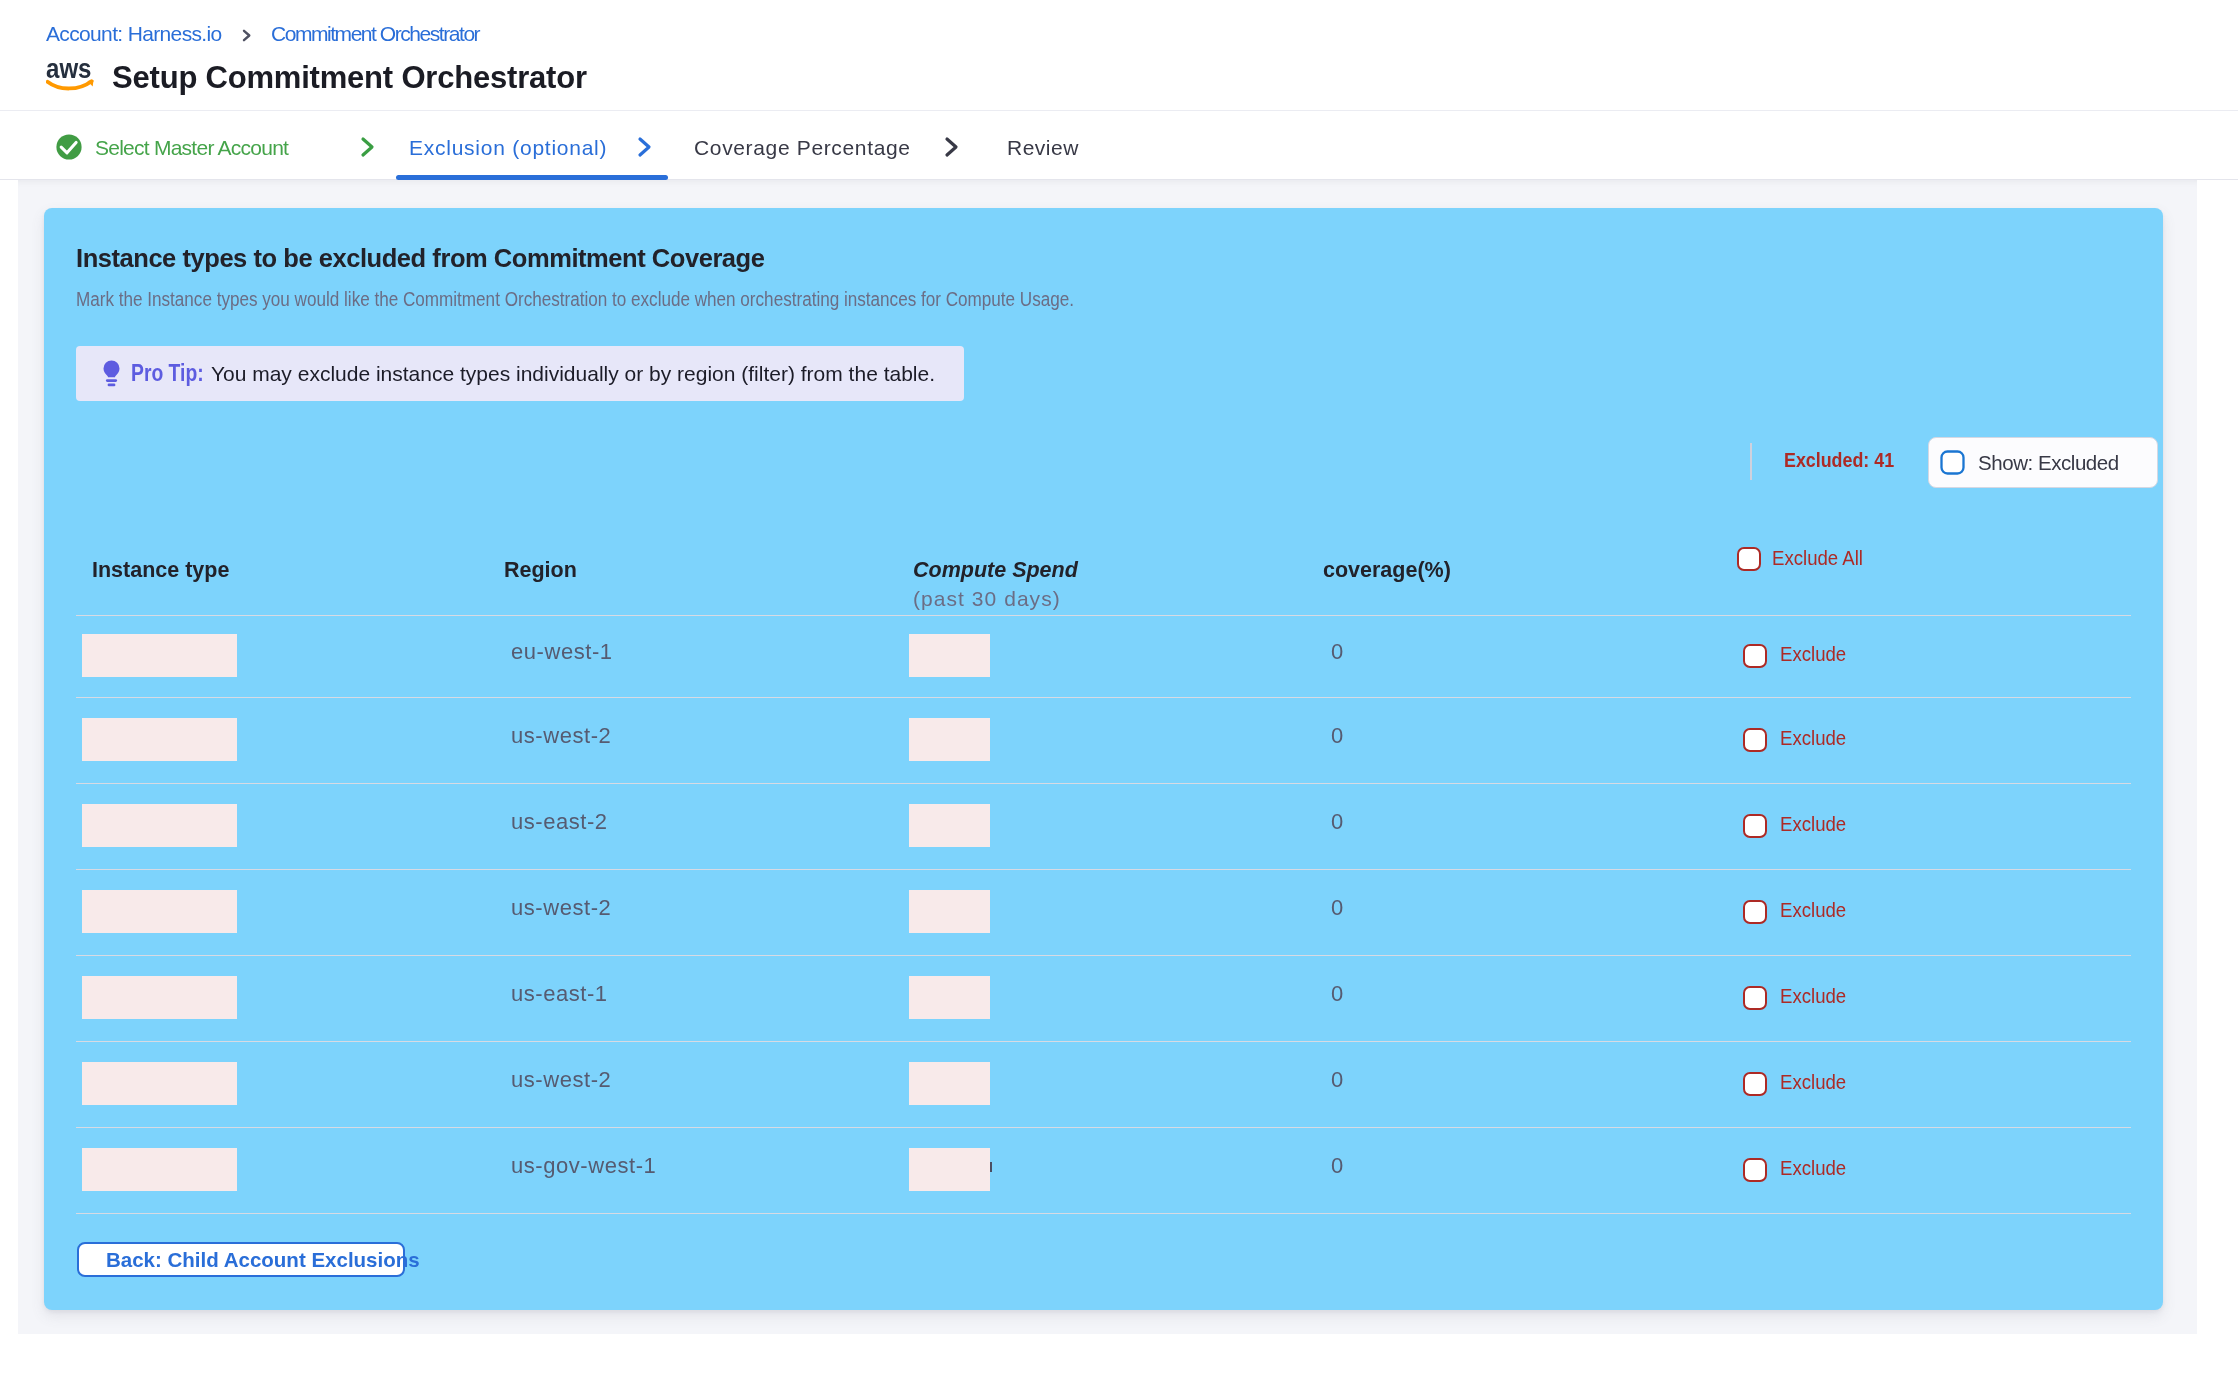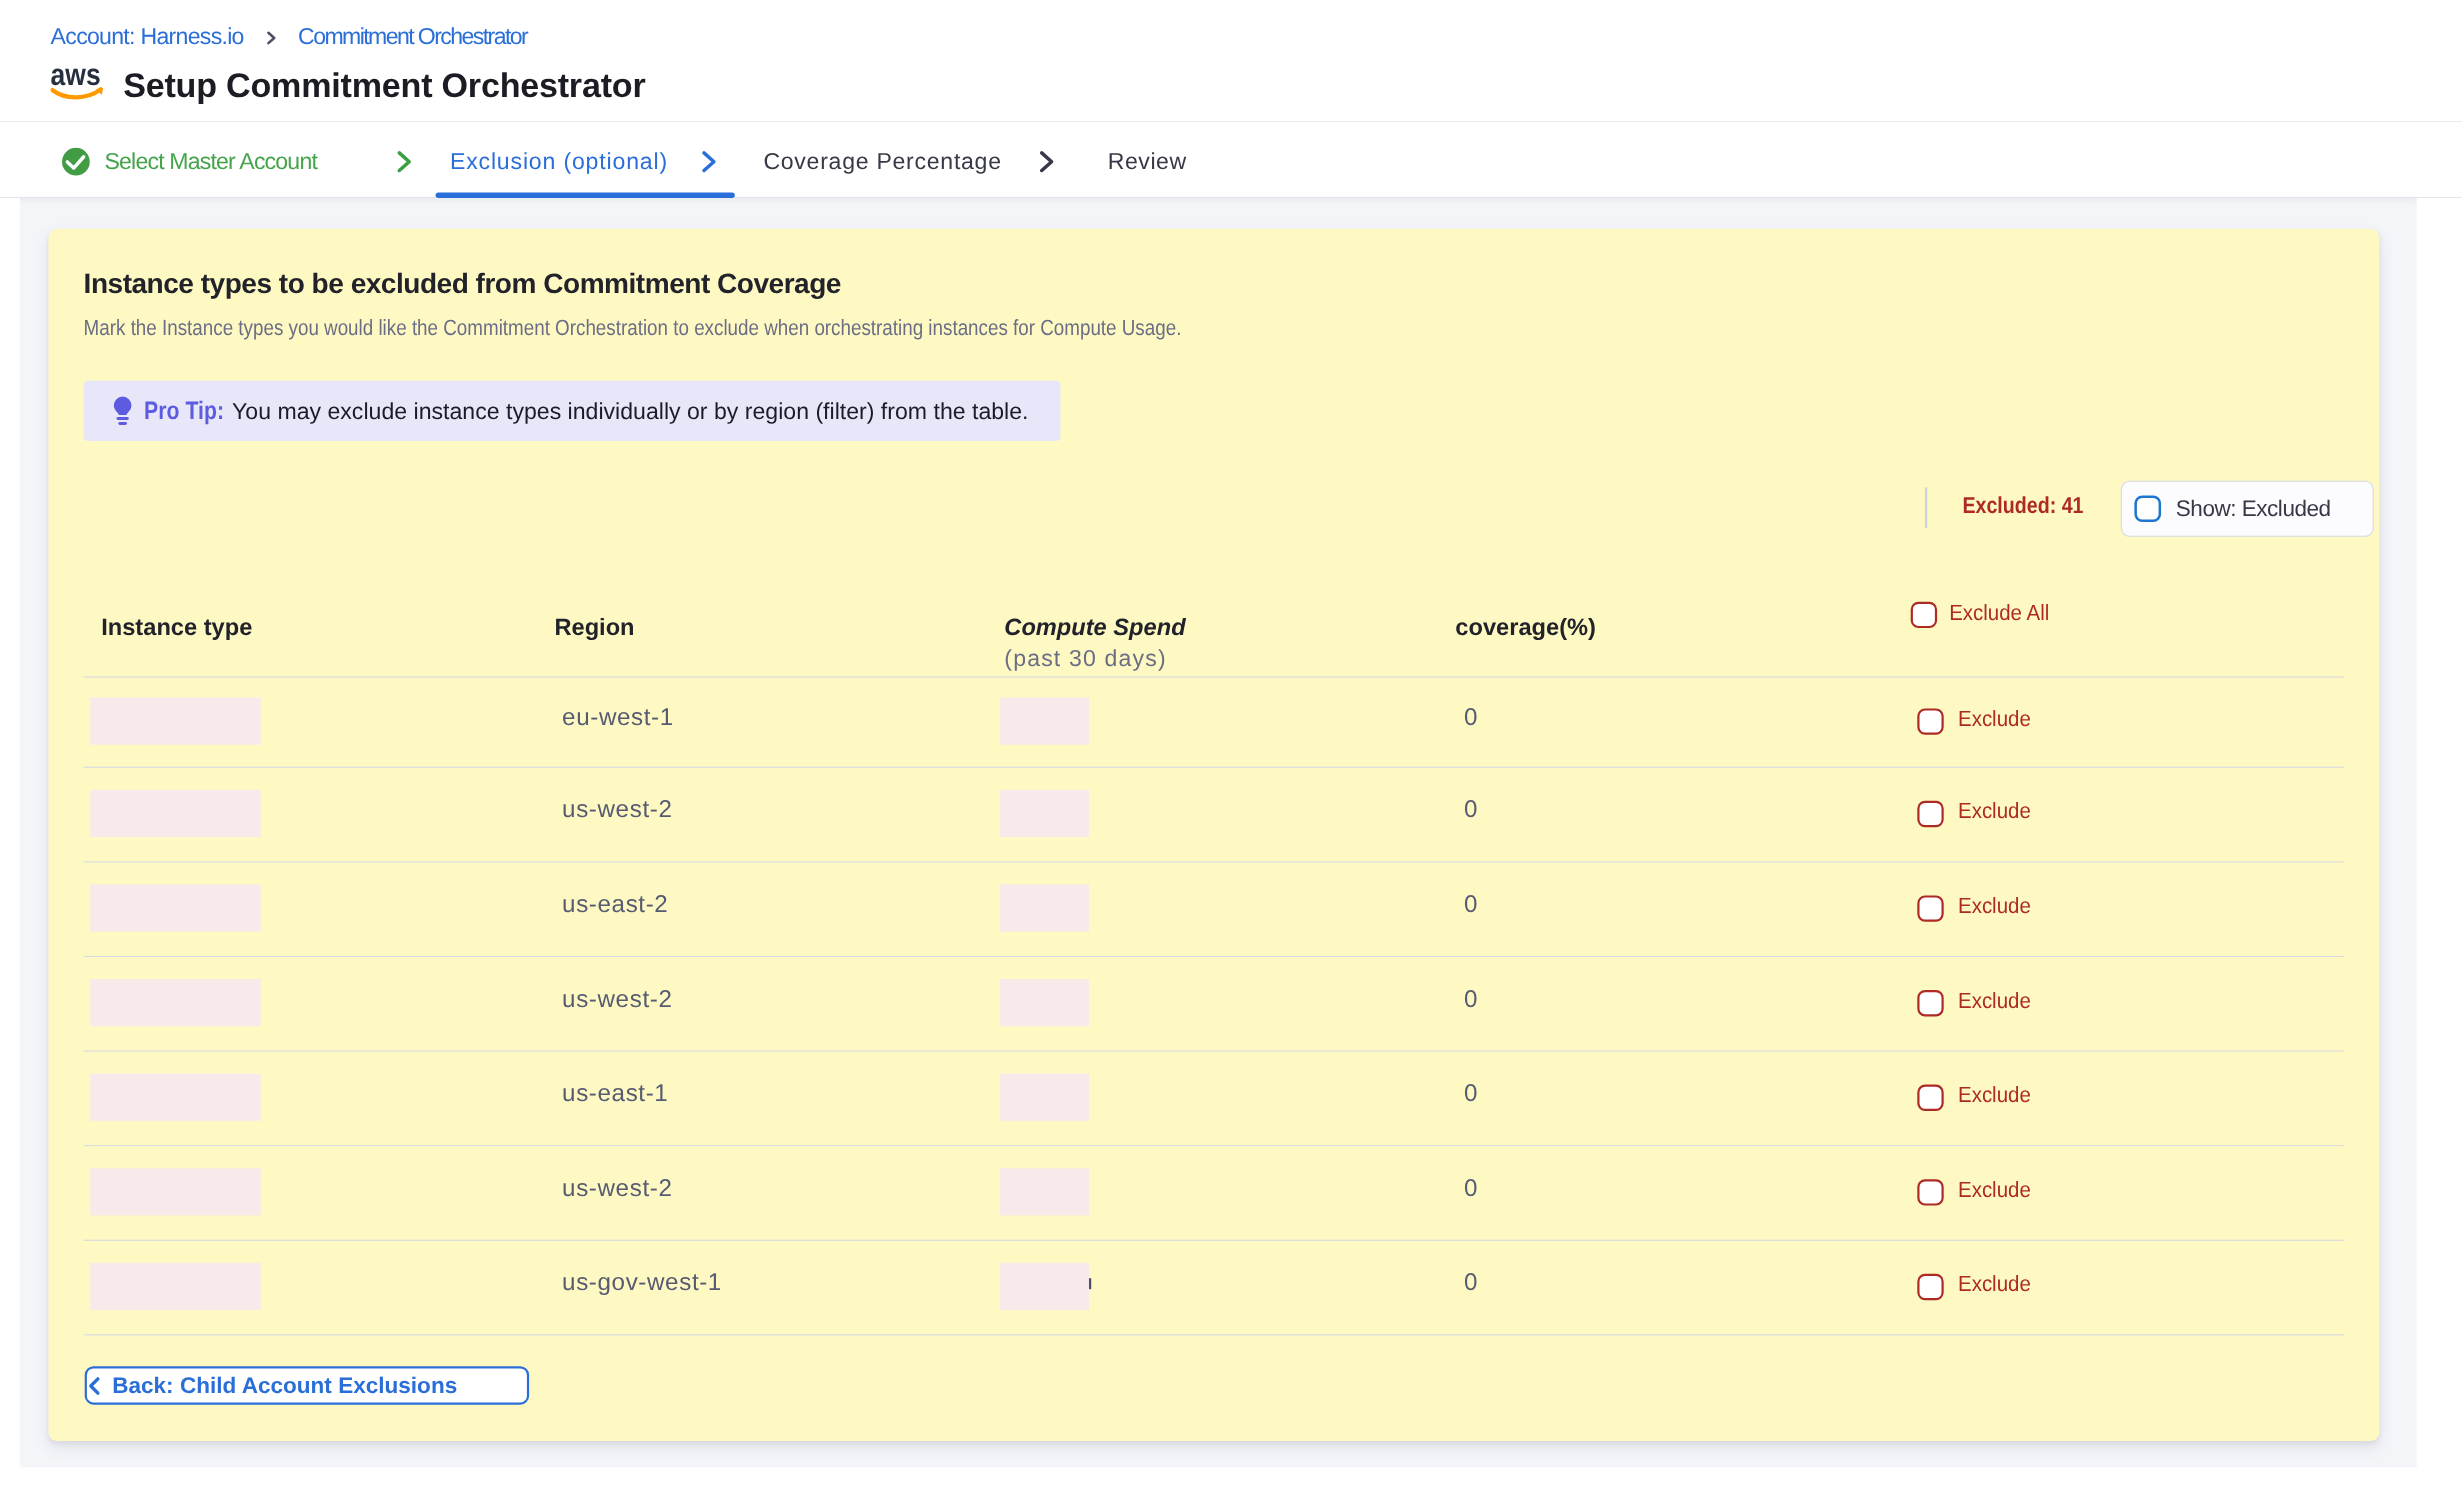--- a/index.html
+++ b/index.html
@@ -14,21 +14,21 @@
 .steptxt { font-size:21px; line-height:21px; font-weight:500; }
 .green { color:#45a44a; }
 .blue { color:#2a6ed8; }
 .dark { color:#383946; }
 #underline { position:absolute; left:396px; top:175px; width:272px; height:5px; background:#2a6fd9; border-radius:3px; }
 
 
 #gray { position:absolute; left:18px; top:180px; width:2179px; height:1154px; background:#f4f5f9; box-shadow: inset 0 7px 7px -6px rgba(40,41,61,0.07); }
 
 
-#card { position:absolute; left:44px; top:208px; width:2119px; height:1102px; background:#fef9c3; border-radius:8px; box-shadow:0 2px 4px rgba(40,41,61,0.06), 0 6px 14px rgba(96,97,112,0.12); }
+#card { position:absolute; left:44px; top:208px; width:2119px; height:1102px; background:#7dd3fc; border-radius:8px; box-shadow:0 2px 4px rgba(40,41,61,0.06), 0 6px 14px rgba(96,97,112,0.12); }
 #h2 { left:32px; top:37px; font-size:25.5px; line-height:26px; font-weight:bold; color:#22222a; letter-spacing:-0.45px; }
 #sub { left:32px; top:81px; font-size:20px; line-height:20px; color:#6b6d85; transform:scaleX(0.855); transform-origin:left center; }
 #protip { left:32px; top:138px; width:888px; height:55px; background:#e7e7f9; border-radius:4px; display:flex; align-items:center; }
 #protip .txt { font-size:21px; color:#1c1c28; }
 #protip b.pt { color:#5d5ce0; font-weight:bold; }
 
 .select { position:absolute; top:229px; height:46px; width:383px; border:1px solid #d9dbe8; border-radius:8px; background:#fff; display:flex; align-items:center; }
 .select .lab { font-size:21px; color:#1f2030; margin-left:15px; flex:1; letter-spacing:0.45px; }
 .select svg { margin-right:13px; }
 #vdivider { left:1706px; top:235px; width:2px; height:37px; background:#cfd1dd; }
@@ -38,21 +38,21 @@
 
 .th { font-size:21.5px; line-height:22px; font-weight:bold; color:#22222a; }
 .thsub { font-size:21px; line-height:21px; color:#6b6d85; }
 .sep { position:absolute; left:32px; width:2055px; height:1px; background:#d8dae3; }
 .shimmer { position:absolute; width:155px; height:43px; background:#f8eaea; }
 .shim2 { width:81px; }
 .celltxt { font-size:22px; line-height:22px; color:#565b71; letter-spacing:0.55px; transform:translateY(-3px); }
 .excl { font-size:20px; line-height:20px; font-weight:500; color:#ad2a25; transform:scaleX(0.93); transform-origin:left center; }
 .rchk { position:absolute; width:24px; height:24px; border:2.5px solid #ad2a25; border-radius:7px; background:#fff; }
 
-#backbtn { left:33px; top:1034px; width:404px; height:35px; border:2px solid #2a6ed8; border-radius:8px; background:#fff; display:flex; align-items:center; justify-content:flex-start; gap:10px; }
+#backbtn { left:33px; top:1034px; width:328px; height:35px; border:2px solid #2a6ed8; border-radius:8px; background:#fff; display:flex; align-items:center; justify-content:flex-start; padding-left:17px; gap:10px; }
 #backbtn .txt { font-size:20.5px; font-weight:bold; color:#2a6ed8; }
 </style>
 </head>
 <body>
 <div id="page">
   <div id="header">
     <div class="abs crumb" style="left:46px; top:23px;">Account: Harness.io
       <svg width="13" height="15" viewBox="0 0 13 15" style="margin:0 13px; vertical-align:-1.5px;">
           <path d="M4 2.8 L9.3 7.5 L4 12.2" fill="none" stroke="#4f5162" stroke-width="2.4" stroke-linecap="round" stroke-linejoin="round"></path>
         </svg>

